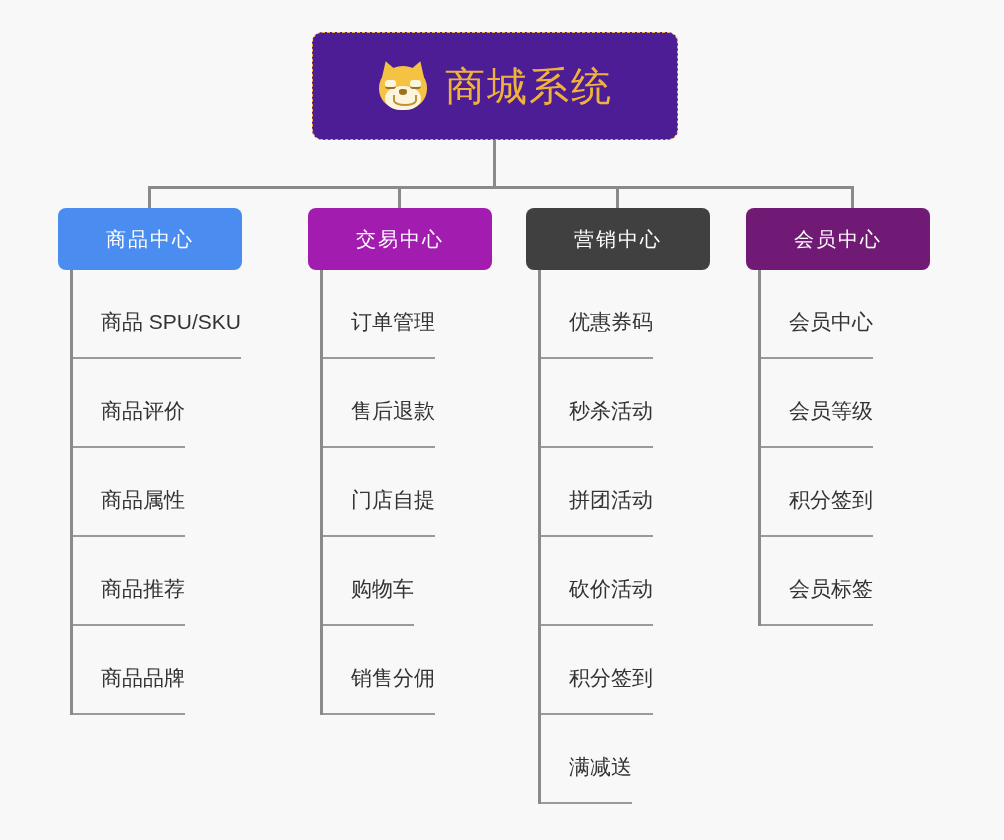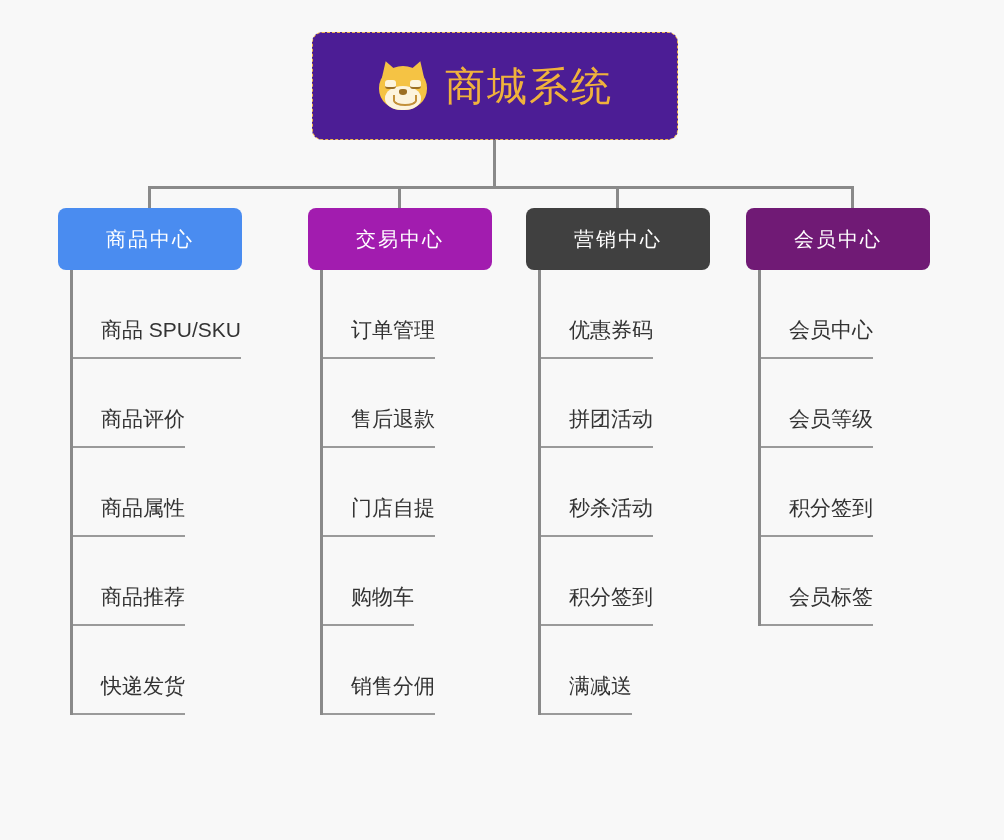--- a/index.html
+++ b/index.html
@@ -165,21 +165,21 @@
     box-sizing: border-box;
     display: flex;
     align-items: flex-end;
     position: relative;
   }
   .leaf-label {
     display: inline-block;
     font-size: 21px;
     color: #333333;
     line-height: 1.1;
-    padding-bottom: 16px;
+    padding-bottom: 24px;
     border-bottom: 2px solid #9a9a9a;
     white-space: nowrap;
   }
   
   .leaf-item::before {
     content: "";
     position: absolute;
     left: -28px;
     bottom: 0;
     width: 28px;
@@ -222,21 +222,21 @@
       <div class="leaf-item">
           <span class="leaf-label">商品评价</span>
         </div>
       <div class="leaf-item">
           <span class="leaf-label">商品属性</span>
         </div>
       <div class="leaf-item">
           <span class="leaf-label">商品推荐</span>
         </div>
       <div class="leaf-item">
-          <span class="leaf-label">快递发货</span>
+          <span class="leaf-label">商品品牌</span>
         </div>
     </div>
   </div>
 
   <div class="column" style="left:308px">
     <div class="cat-header" style="background:#a21caf">交易中心</div>
     <div class="leaf-list">
       <div class="leaf-item">
           <span class="leaf-label">订单管理</span>
         </div>
@@ -255,24 +255,27 @@
     </div>
   </div>
 
   <div class="column" style="left:526px">
     <div class="cat-header" style="background:#404040">营销中心</div>
     <div class="leaf-list">
       <div class="leaf-item">
           <span class="leaf-label">优惠券码</span>
         </div>
       <div class="leaf-item">
+          <span class="leaf-label">秒杀活动</span>
+        </div>
+      <div class="leaf-item">
           <span class="leaf-label">拼团活动</span>
         </div>
       <div class="leaf-item">
-          <span class="leaf-label">秒杀活动</span>
+          <span class="leaf-label">砍价活动</span>
         </div>
       <div class="leaf-item">
           <span class="leaf-label">积分签到</span>
         </div>
       <div class="leaf-item">
           <span class="leaf-label">满减送</span>
         </div>
     </div>
   </div>
 

